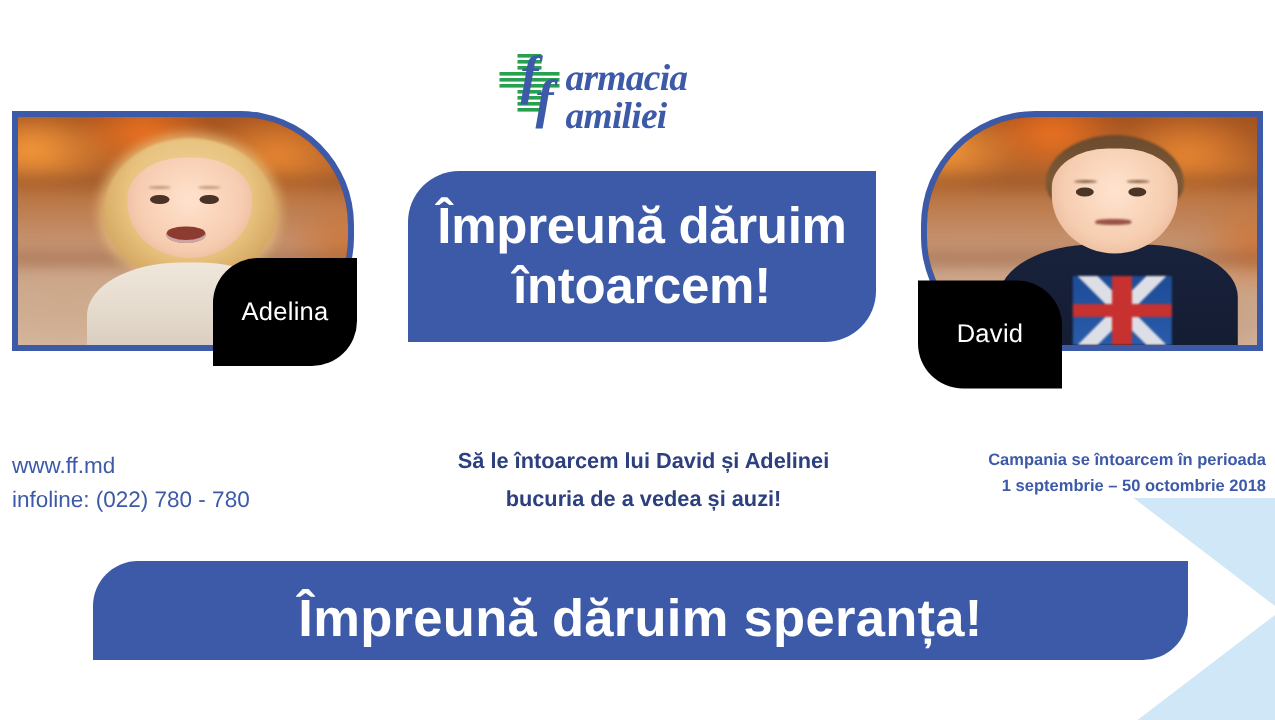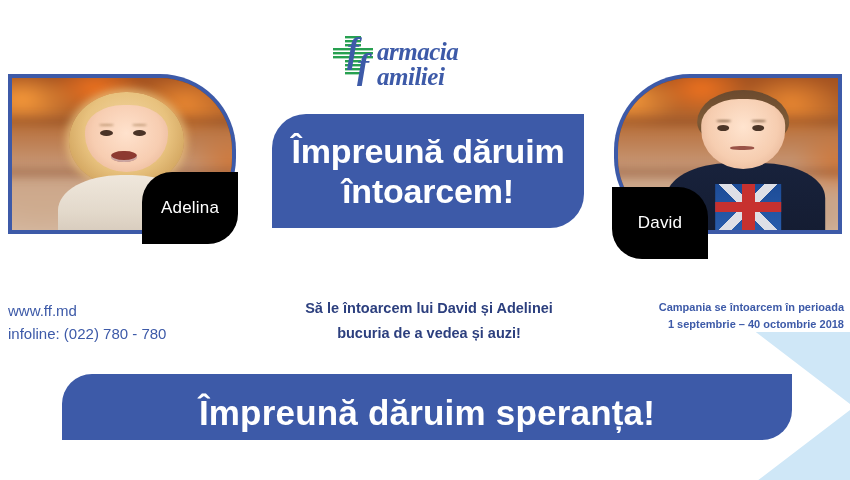--- a/index.html
+++ b/index.html
@@ -450,20 +450,20 @@
     <div>bucuria de a vedea și auzi!</div>
   </div>
 
   <div class="contact">
     <div>www.ff.md</div>
     <div>infoline: (022) 780 - 780</div>
   </div>
 
   <div class="campaign">
     <div>Campania se întoarcem în perioada</div>
-    <div>1 septembrie – 40 octombrie 2018</div>
+    <div>1 septembrie – 50 octombrie 2018</div>
   </div>
 
   <div class="bottom-banner">
     <span>Împreună dăruim speranța!</span>
   </div>
 
 </div>
 
 </body></html>

